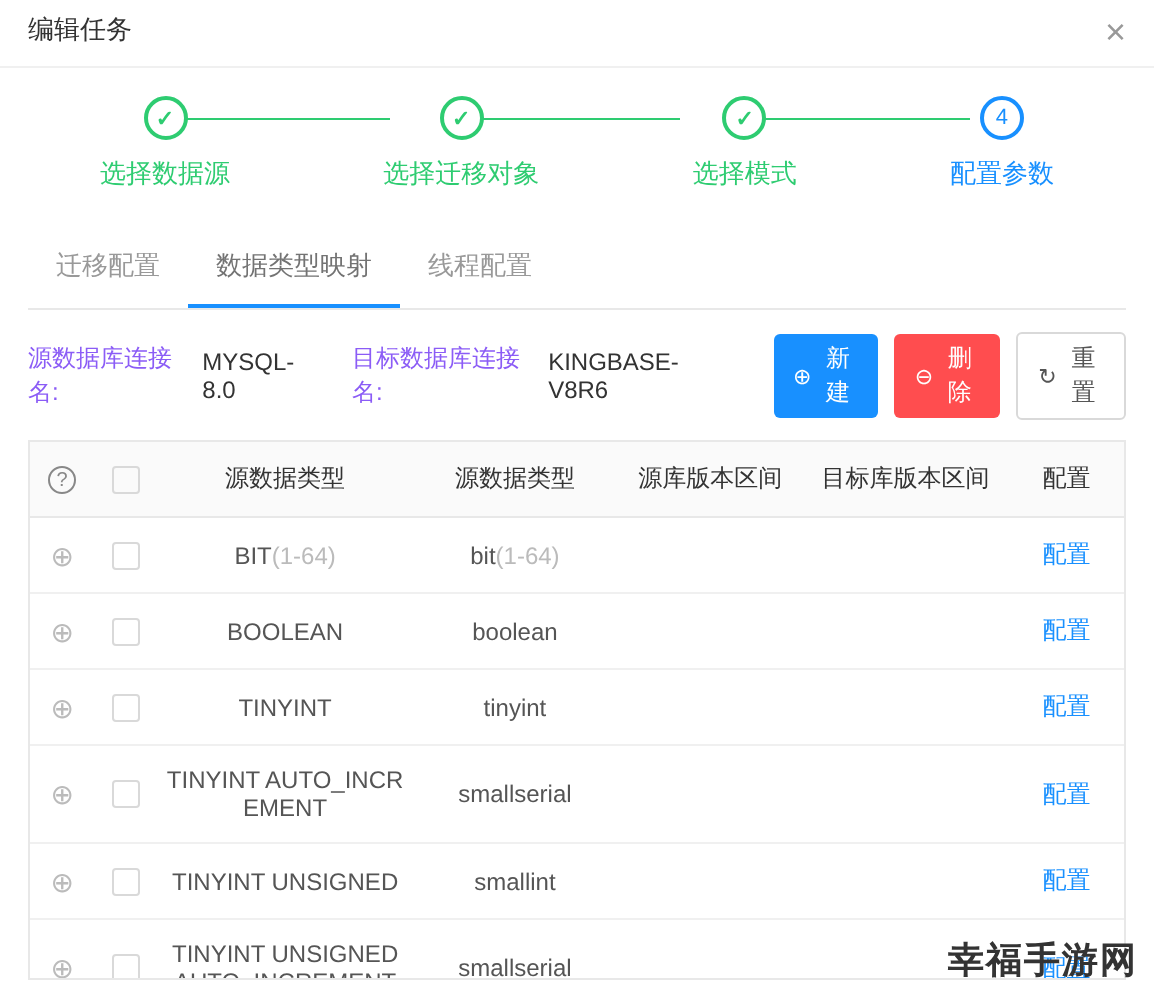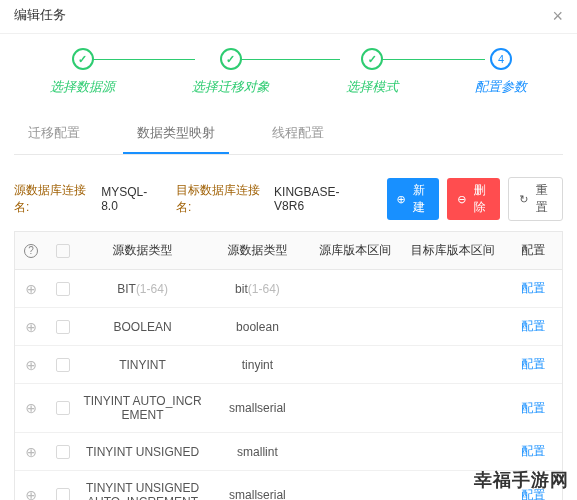--- a/index.html
+++ b/index.html
@@ -7,33 +7,33 @@
   
   .modal-header { display: flex; align-items: flex-start; justify-content: space-between; padding: 6px 14px; border-bottom: 1px solid #f0f0f0; }
   .modal-title { font-size: 13px; color: #333; }
   .close-btn { font-size: 18px; color: #999; cursor: pointer; font-weight: 300; }
   
   .stepper { display: flex; align-items: center; justify-content: space-between; padding: 14px 50px 8px; position: relative; }
   .step { display: flex; flex-direction: column; align-items: center; gap: 8px; z-index: 2; }
   .step-circle { width: 22px; height: 22px; border-radius: 50%; border: 2px solid #2ecc71; display: flex; align-items: center; justify-content: center; background: #fff; color: #2ecc71; font-size: 11px; }
   .step-circle.done::after { content: "✓"; color: #2ecc71; font-weight: bold; }
   .step-circle.active { border-color: #1890ff; color: #1890ff; }
-  .step-label { font-size: 13px; color: #2ecc71; font-style: italic; }
+  .step-label { font-size: 13px; color: #2ecc71; }
   .step-label.active { color: #1890ff; font-weight: 500; }
   .step-line { position: absolute; top: 25px; height: 1px; background: #2ecc71; z-index: 1; }
   .line1 { left: 80px; width: 115px; }
   .line2 { left: 230px; width: 110px; }
   .line3 { left: 370px; width: 115px; }
   
-  .tabs { display: flex; border-bottom: 1px solid #e8e8e8; margin: 10px 14px 12px; gap: 29px; }
+  .tabs { display: flex; border-bottom: 1px solid #e8e8e8; margin: 10px 14px 1px; }
   .tab { padding: 10px 14px; font-size: 13px; color: #999; cursor: pointer; border-bottom: 2px solid transparent; }
   .tab.active { color: #737373; border-bottom-color: #1890ff; }
   
   .toolbar { display: flex; align-items: center; padding: 10px 14px; gap: 8px; font-size: 12px; }
-  .conn-label { color: #a16207; }
+  .conn-label { color: #8b5cf6; }
   .conn-name { color: #333; font-weight: 500; margin-right: 10px; }
   .spacer { flex: 1; }
   .btn { padding: 4px 10px; border-radius: 3px; font-size: 12px; cursor: pointer; border: none; display: inline-flex; align-items: center; gap: 3px; }
   .btn-primary { background: #1890ff; color: #fff; }
   .btn-danger { background: #ff4d4f; color: #fff; }
   .btn-ghost { background: #fff; border: 1px solid #d9d9d9; color: #555; }
   .btn-icon { font-size: 11px; }
   
   .table-wrap { margin: 0 14px; border: 1px solid #e8e8e8; height: 270px; overflow-y: auto; }
   table { width: 100%; border-collapse: collapse; table-layout: fixed; }

